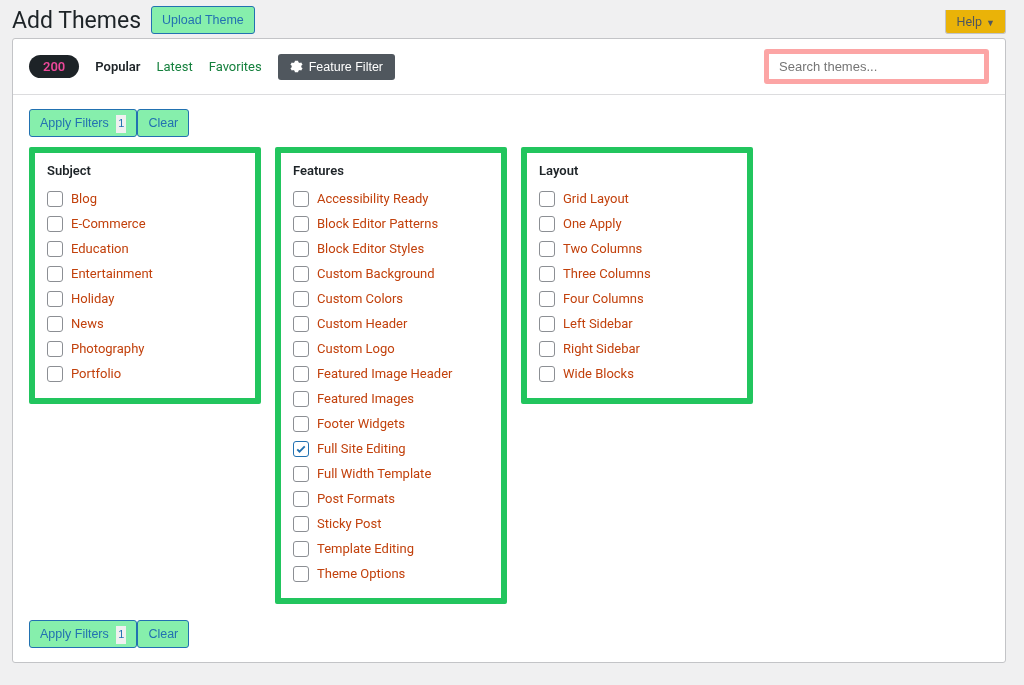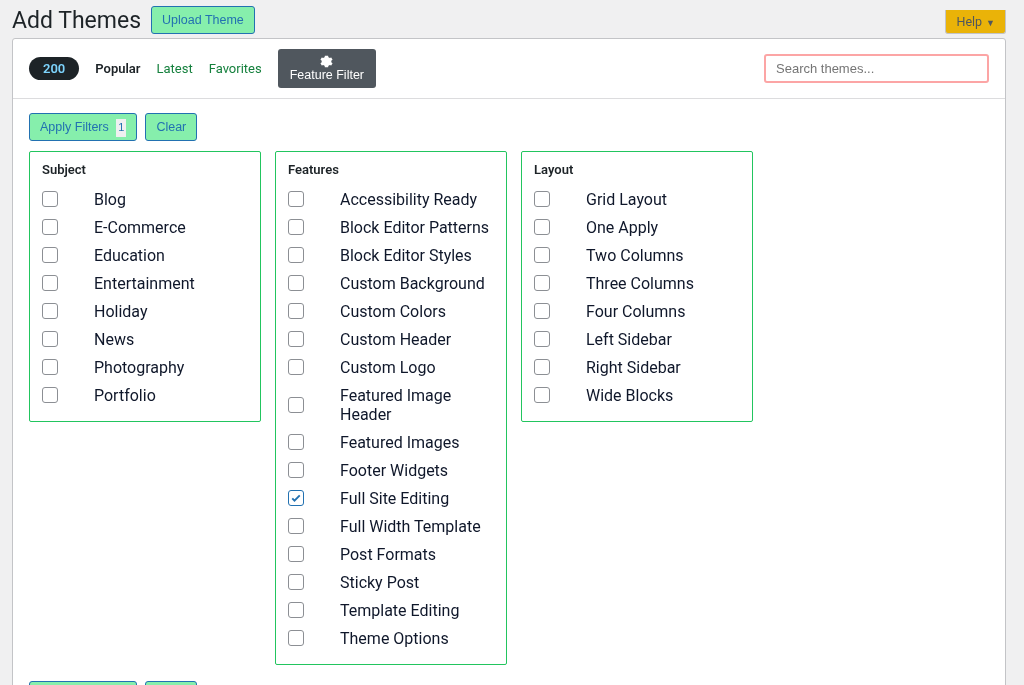--- a/index.html
+++ b/index.html
@@ -59,71 +59,70 @@
   .tabs {
     display: flex;
     align-items: center;
     justify-content: space-between;
     padding: 10px 16px;
     border-bottom: 1px solid #dcdcde;
   }
   .tabs-left { display: flex; align-items: center; gap: 16px; }
   .count-pill {
     background: #1d2327;
-    color: #7dd3fc;
+    color: #ec4899;
     font-weight: 600;
     font-size: 13px;
     padding: 4px 14px;
     border-radius: 22px;
   }
   .tab { color: #15803d; cursor: pointer; font-size: 13px; }
   .tab.active { color: #1d2327; font-weight: 600; }
   .feature-filter-btn {
     background: #50575e;
     color: #fff;
     border: none;
     padding: 6px 12px;
     border-radius: 3px;
     font-size: 12.5px;
     cursor: pointer;
     display: flex;
     align-items: center;
-    flex-direction: column;
+    gap: 6px;
   }
   .feature-filter-btn svg { width: 13px; height: 13px; fill: #fff; }
   .search {
-    border: 2px solid #fca5a5;
+    border: 5px solid #fca5a5;
     border-radius: 3px;
     padding: 5px 10px;
     width: 225px;
     font-size: 13px;
   }
   .filter-bar {
     padding: 14px 16px 10px;
     display: flex;
-    gap: 8px;
   }
   .filter-bar .btn-outline { font-size: 12.5px; }
   .badge {
     display: inline-block;
     background: #f0f0f1;
     color: #2271b1;
     min-width: 10px;
     font-size: 11px;
     padding: 0 2px;
     margin-left: 4px;
   }
   .cols {
     display: flex;
     gap: 14px;
     padding: 0 16px 12px;
     align-items: flex-start;
   }
   .card {
-    border: 1px solid #22c55e;
+    border: 6px solid #22c55e;
     border-radius: 2px;
     width: 232px;
     background: #fff;
   }
   .card h3 {
     font-size: 13px;
     font-weight: 600;
     margin: 0;
     padding: 10px 12px 8px;
     color: #1d2327;
@@ -144,21 +143,21 @@
     flex-shrink: 0;
     display: flex; align-items: center; justify-content: center;
   }
   .opt.checked .cb {
     border-color: #2271b1;
     background: #fff;
   }
   .opt.checked .cb svg { display: block; }
   .opt .cb svg { display: none; width: 12px; height: 12px; }
   .opt .cb svg path { stroke: #2271b1; stroke-width: 2.5; fill: none; }
-  .opt span.lbl { color: #0f172a; font-size: 16px; margin-left: 28px; }
+  .opt span.lbl { color: #c2410c; font-size: 13px; }
   .filter-bar.bottom { padding-top: 4px; padding-bottom: 14px; }
 </style>
 </head>
 <body>
 
 <div class="wrap">
   <div class="header">
     <div class="header-left">
       <h1>Add Themes</h1>
       <button class="btn-outline">Upload Theme</button>

